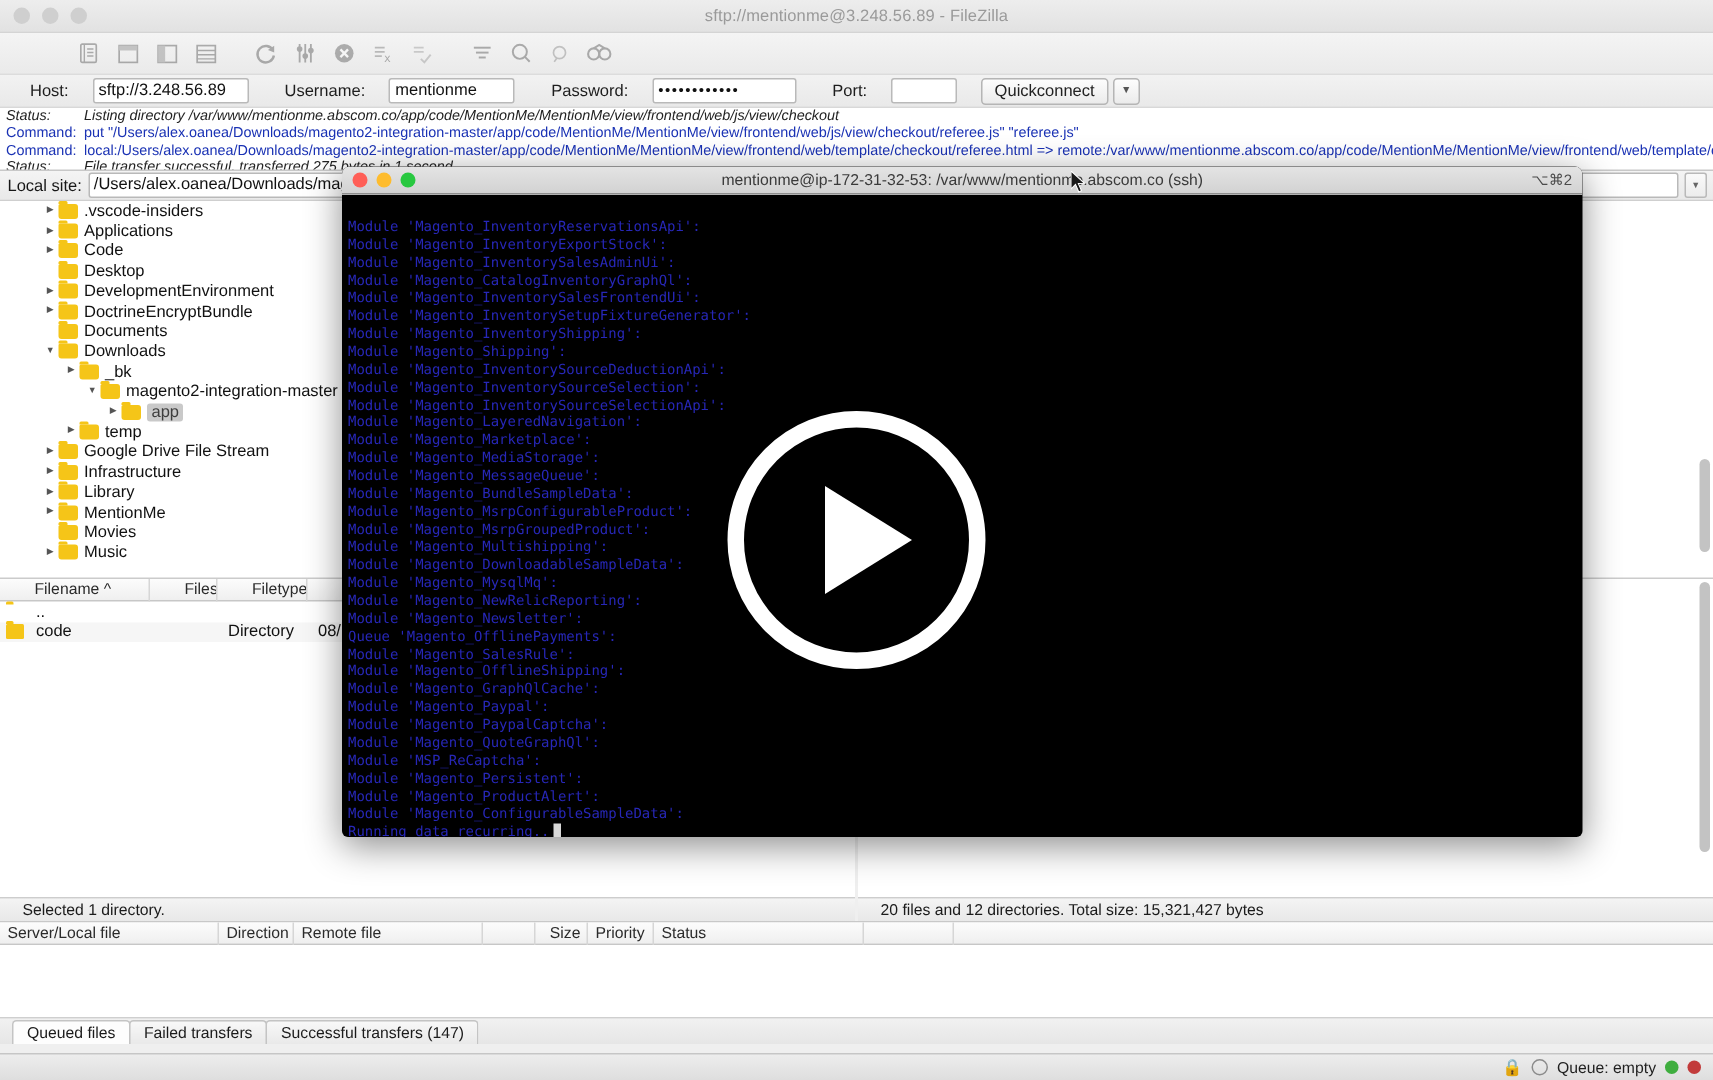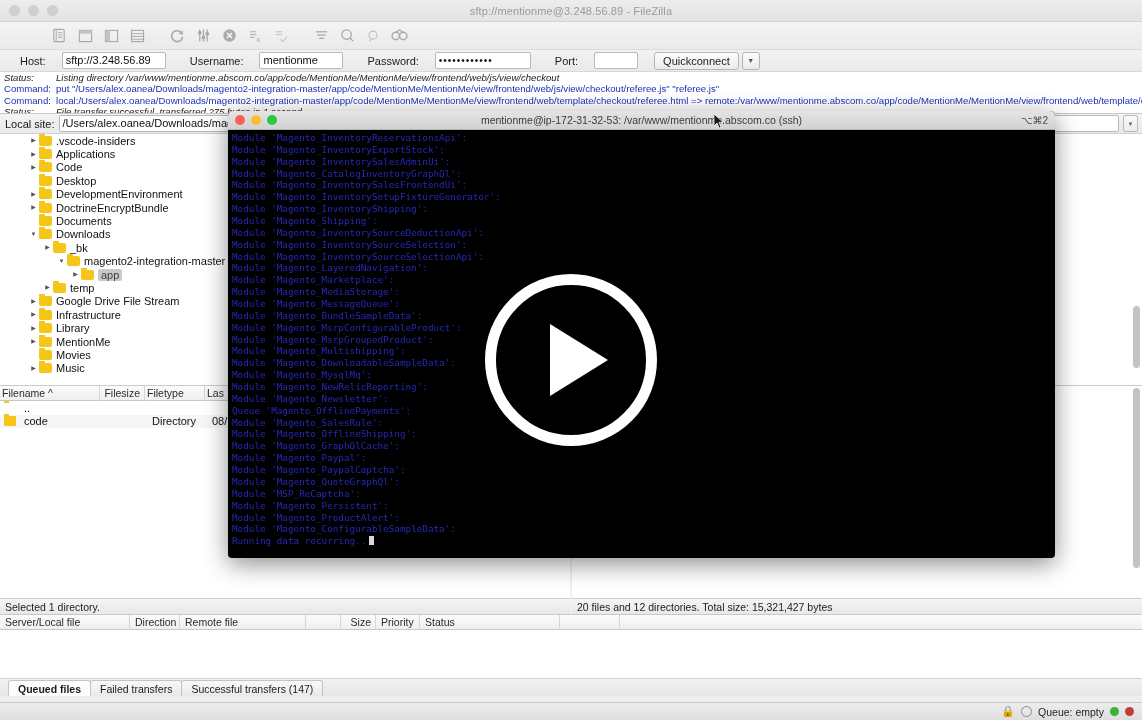--- a/index.html
+++ b/index.html
@@ -151,21 +151,21 @@
   .flist {
     position: absolute; left: 0; right: 0; top: 272px; bottom: 0;
     background: #fff; overflow: hidden;
   }
   .fhead {
     height: 15px; display: flex; align-items: center;
     background: linear-gradient(#fcfcfc, #efefef);
     border-bottom: 1px solid #c7c7c7;
     font-size: 10.5px; color: #2b2b2b;
   }
-  .fhead .hc { padding-left: 2px; border-right: 1px solid #d6d6d6; height: 15px; line-height: 15px; overflow: hidden; white-space: nowrap; }
+  .fhead .hc { padding-left: 23px; border-right: 1px solid #d6d6d6; height: 15px; line-height: 15px; overflow: hidden; white-space: nowrap; }
   .frow {
     height: 13.6px; display: flex; align-items: center;
     font-size: 11px; color: #111; white-space: nowrap;
   }
   .frow.alt { background: #f6f6f6; }
   .frow .c { padding-left: 5px; overflow: hidden; }
   .fico {
     width: 12px; height: 10px; margin-left: 4px; margin-right: 3px; flex: none;
     background: #f5c518; border-radius: 1px;
     position: relative;
@@ -174,21 +174,21 @@
     content:""; position: absolute; left: 0; top: -2px; width: 5px; height: 2px;
     background: #f5c518; border-radius: 1px 1px 0 0;
   }
   .fico.blank { background: none; }
 
   
   .panestatus {
     position: absolute; left: 0; bottom: 0; right: 0; height: 16px;
     background: linear-gradient(#f4f4f4, #e8e8e8);
     border-top: 1px solid #cdcdcd;
-    display: flex; align-items: center; padding-left: 5px;
+    display: flex; align-items: center; padding-left: 15px;
     font-size: 10.5px; color: #1b1b1b; margin-top: 40px;
   }
 
   
   .vscroll {
     position: absolute; right: 1px; width: 9px; border-radius: 5px;
     background: transparent;
   }
   .vthumb { position: absolute; left: 1px; width: 7px; background: #c3c3c3; border-radius: 4px; }
 
@@ -210,21 +210,21 @@
     border-top: 1px solid #cfcfcf;
     display: flex; align-items: flex-end; padding-left: 8px;
   }
   .qtab {
     height: 16px; padding: 0 9px; font-size: 10.5px; color: #1b1b1b;
     display: flex; align-items: center;
     background: linear-gradient(#f8f8f8,#e9e9e9);
     border: 1px solid #c4c4c4; border-bottom: none;
     border-radius: 3px 3px 0 0; margin-right: -1px;
   }
-  .qtab.active { background: #fdfdfd; font-weight: bold; }
+  .qtab.active { background: #fdfdfd; font-weight: normal; }
 
   
   .statusbar {
     position: absolute; left: 0; bottom: 0; width: 1142px; height: 18px;
     background: linear-gradient(#ededed, #dedede);
     border-top: 1px solid #c6c6c6;
     display: flex; align-items: center; justify-content: flex-end;
     padding-right: 8px; gap: 6px;
     font-size: 10.5px; color: #1f1f1f;
   }
@@ -248,21 +248,21 @@
   .ttl-yel { background: #febc2e; }
   .ttl-grn { background: #28c840; }
   .term-title {
     position: absolute; left: 0; right: 0; text-align: center;
     font-size: 10.5px; color: #3a3a3a;
   }
   .term-shortcut {
     position: absolute; right: 7px; font-size: 10px; color: #4a4a4a;
   }
   .term-body {
-    padding: 2px 0 0 4px;
+    padding: 16px 0 0 4px;
     font-family: "DejaVu Sans Mono", monospace;
     font-size: 9.3px; line-height: 11.86px;
     color: #2727b8;
     height: 428px; overflow: hidden;
   }
   .tline { white-space: pre; }
   .cursor {
     display: inline-block; width: 5px; height: 9px;
     background: #d8d8d8; vertical-align: -1px; margin-left: 3px;
   }
@@ -578,21 +578,21 @@
       <div class="vscroll" style="top:2px;bottom:18px;">
         <div class="vthumb" style="top:0px;height:180px;"></div>
       </div>
     </div>
 
     <div class="panestatus">20 files and 12 directories. Total size: 15,321,427 bytes</div>
   </div>
 
   <div class="queue">
     <div class="qhead" id="queue-head">
-        <div class="hc" style="width: 130px;">Server/Local file</div>
+        <div class="hc" style="width: 146px;">Server/Local file</div>
         <div class="hc" style="width: 50px;">Direction</div>
         <div class="hc" style="width: 126px;">Remote file</div>
         <div class="hc" style="width: 35px;"></div>
         <div class="hc" style="width: 35px; text-align: right; padding-right: 4px;">Size</div>
         <div class="hc" style="width: 44px;">Priority</div>
         <div class="hc" style="width: 140px;">Status</div>
         <div class="hc" style="width: 60px;"></div>
       </div>
     <div style="height:46px;background:#fff;"></div>
     <div class="qtabs" id="queue-tabs">

